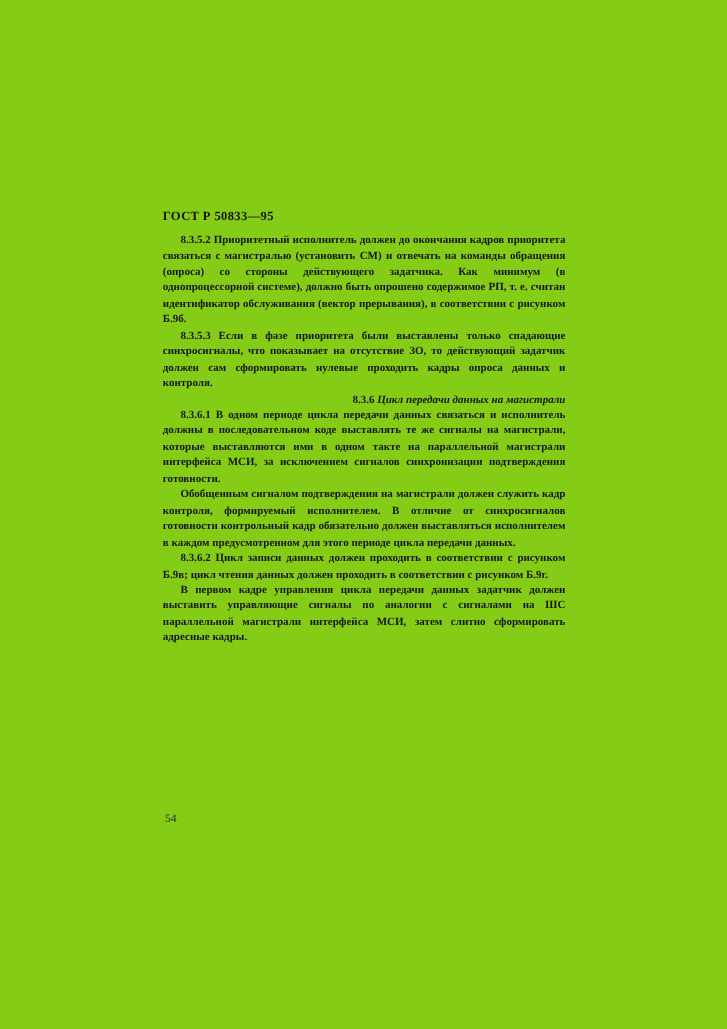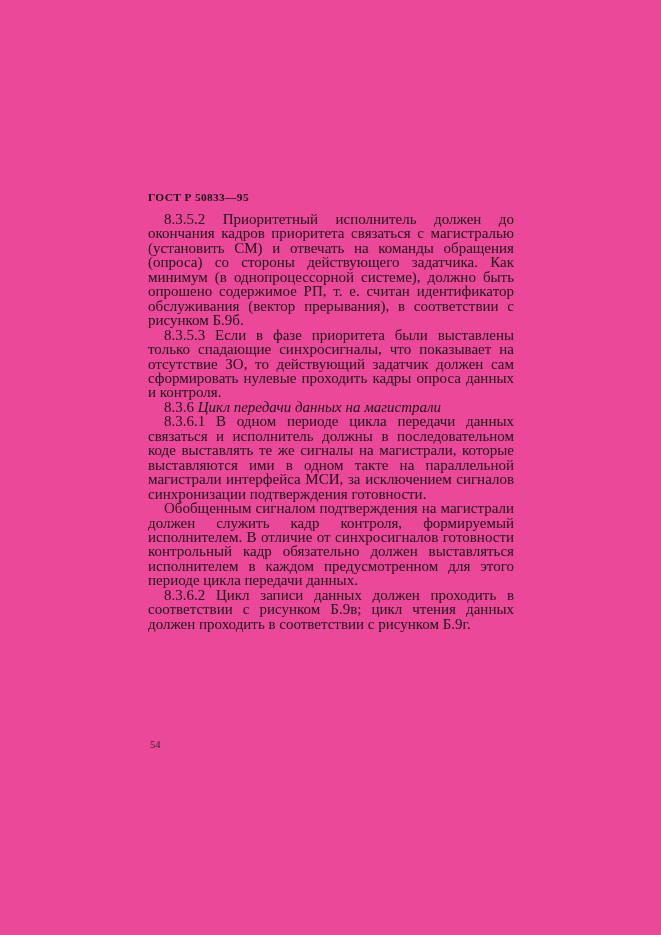--- a/index.html
+++ b/index.html
@@ -17,58 +17,59 @@
     color: #1a1a1a;
     -webkit-font-smoothing: antialiased;
   }
 
   .page {
     position: absolute;
     left: 0;
     top: 0;
     width: 661px;
     height: 935px;
-    background: #ec4899;
+    background: #84cc16;
   }
 
   
   .doc-header {
     position: absolute;
     left: 148px;
     top: 191px;
     font-size: 11.4px;
     font-weight: bold;
     letter-spacing: 0.35px;
     color: #141414;
     white-space: nowrap;
   }
 
   .body-text {
     position: absolute;
     left: 148px;
     top: 212px;
     width: 366px;
-    font-size: 15px;
+    font-size: 10px;
     line-height: 14.45px;
     text-align: justify;
     text-justify: inter-word;
     color: #161616;
     hyphens: manual;
+    font-weight: bold;
   }
 
   .body-text p {
     margin: 0;
     text-indent: 16px;
     text-align: justify;
   }
 
   .body-text p.heading-italic {
     font-style: italic;
     text-indent: 16px;
-    text-align: left;
+    text-align: right;
   }
 
   .body-text p.heading-italic .num {
     font-style: normal;
   }
 
   .body-text p.last-para {
     text-align: justify;
   }
 
@@ -102,20 +103,21 @@
     <p class="body">8.3.5.3 Если в фазе приоритета были выставлены только спадающие синхросигналы, что показывает на отсутствие ЗО, то действующий задатчик должен сам сформировать нулевые проходить кадры опроса данных и контроля.</p>
 
     <p class="heading-italic"><span class="num">8.3.6 </span><span>Цикл передачи данных на магистрали</span></p>
 
     <p class="body">8.3.6.1 В одном периоде цикла передачи данных связаться и исполнитель должны в последовательном коде выставлять те же сигналы на магистрали, которые выставляются ими в одном такте на параллельной магистрали интерфейса МСИ, за исключением сигналов синхронизации подтверждения готовности.</p>
 
     <p class="body">Обобщенным сигналом подтверждения на магистрали должен служить кадр контроля, формируемый исполнителем. В отличие от синхросигналов готовности контрольный кадр обязательно должен выставляться исполнителем в каждом предусмотренном для этого периоде цикла передачи данных.</p>
 
     <p class="body">8.3.6.2 Цикл записи данных должен проходить в соответствии с рисунком Б.9в; цикл чтения данных должен проходить в соответствии с рисунком Б.9г.</p>
 
+    <p class="body">В первом кадре управления цикла передачи данных задатчик должен выставить управляющие сигналы по аналогии с сигналами на ШС параллельной магистрали интерфейса МСИ, затем слитно сформировать адресные кадры.</p>
 
 
 
 
   </div>
 
   <div class="page-number">54</div>
 
   <div class="scan-tone"></div>
 

